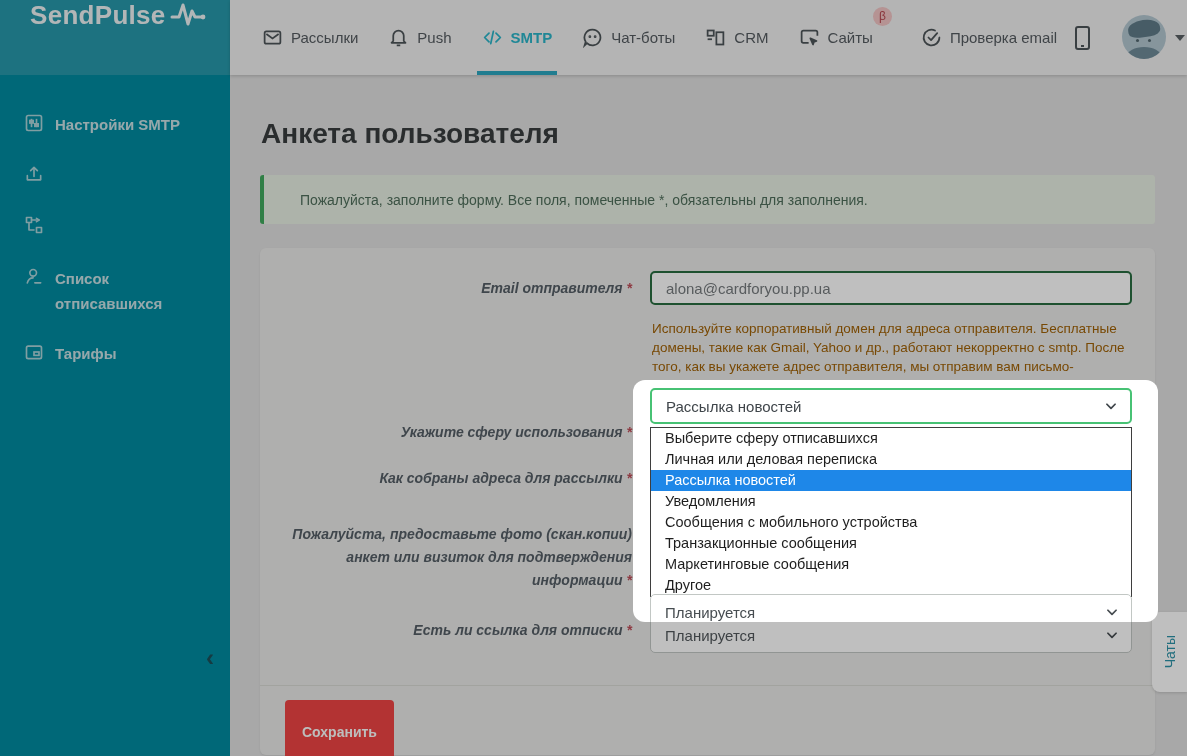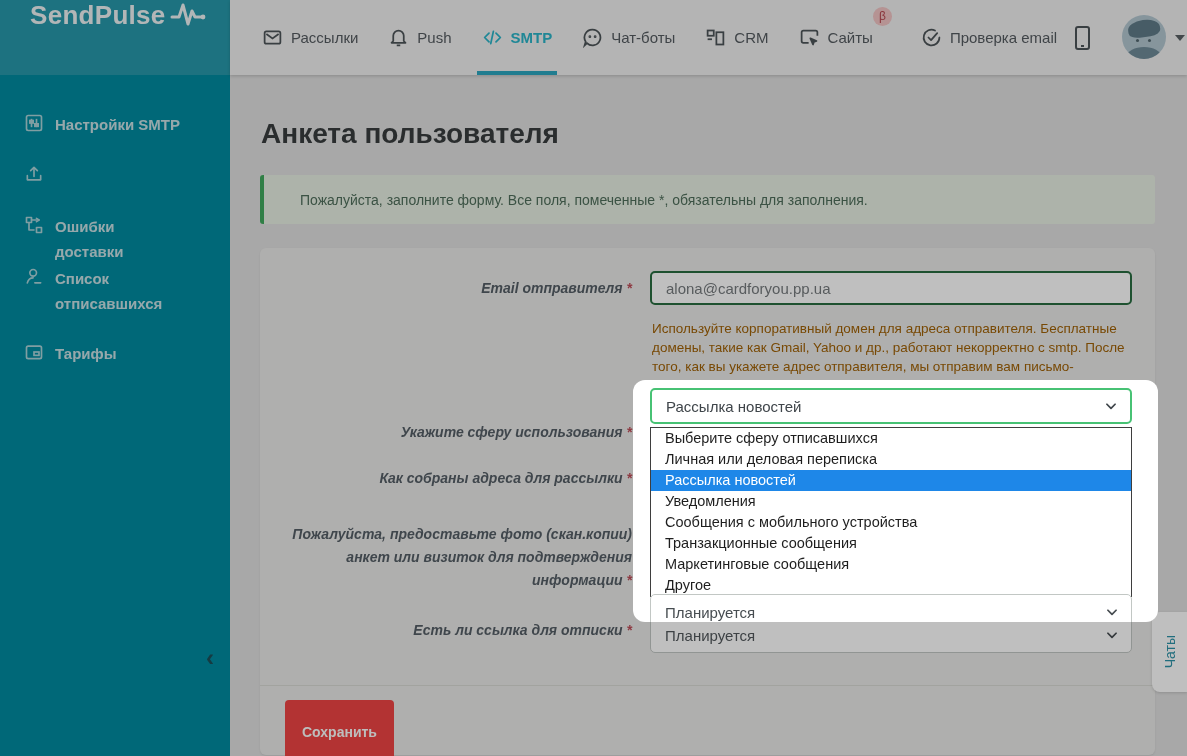--- a/index.html
+++ b/index.html
@@ -123,21 +123,20 @@
     </div>
 
     <div class="side-item" style="top:214px">
       <svg class="s-icon" viewBox="0 0 24 24" fill="none" stroke="#c9e0e4" stroke-width="2" stroke-linecap="round" stroke-linejoin="round">
         <rect x="3" y="3" width="6" height="6"></rect>
           <rect x="15" y="15" width="6" height="6"></rect>
           <path d="M9 6h9"></path>
           <path d="M6 9v9h6"></path>
           <path d="M15 4l3 2-3 2"></path>
       </svg>
-      <span class="s-label">Ошибки доставки</span>
     </div>
 
     <div class="side-item" style="top:266px">
       <svg class="s-icon" viewBox="0 0 24 24" fill="none" stroke="#c9e0e4" stroke-width="2" stroke-linecap="round">
         <circle cx="11" cy="7" r="4"></circle>
           <path d="M4 19c1-4 4-6 7-6"></path>
           <path d="M13 19h7"></path>
       </svg>
       <span class="s-label">Список отписавшихся</span>
     </div>

